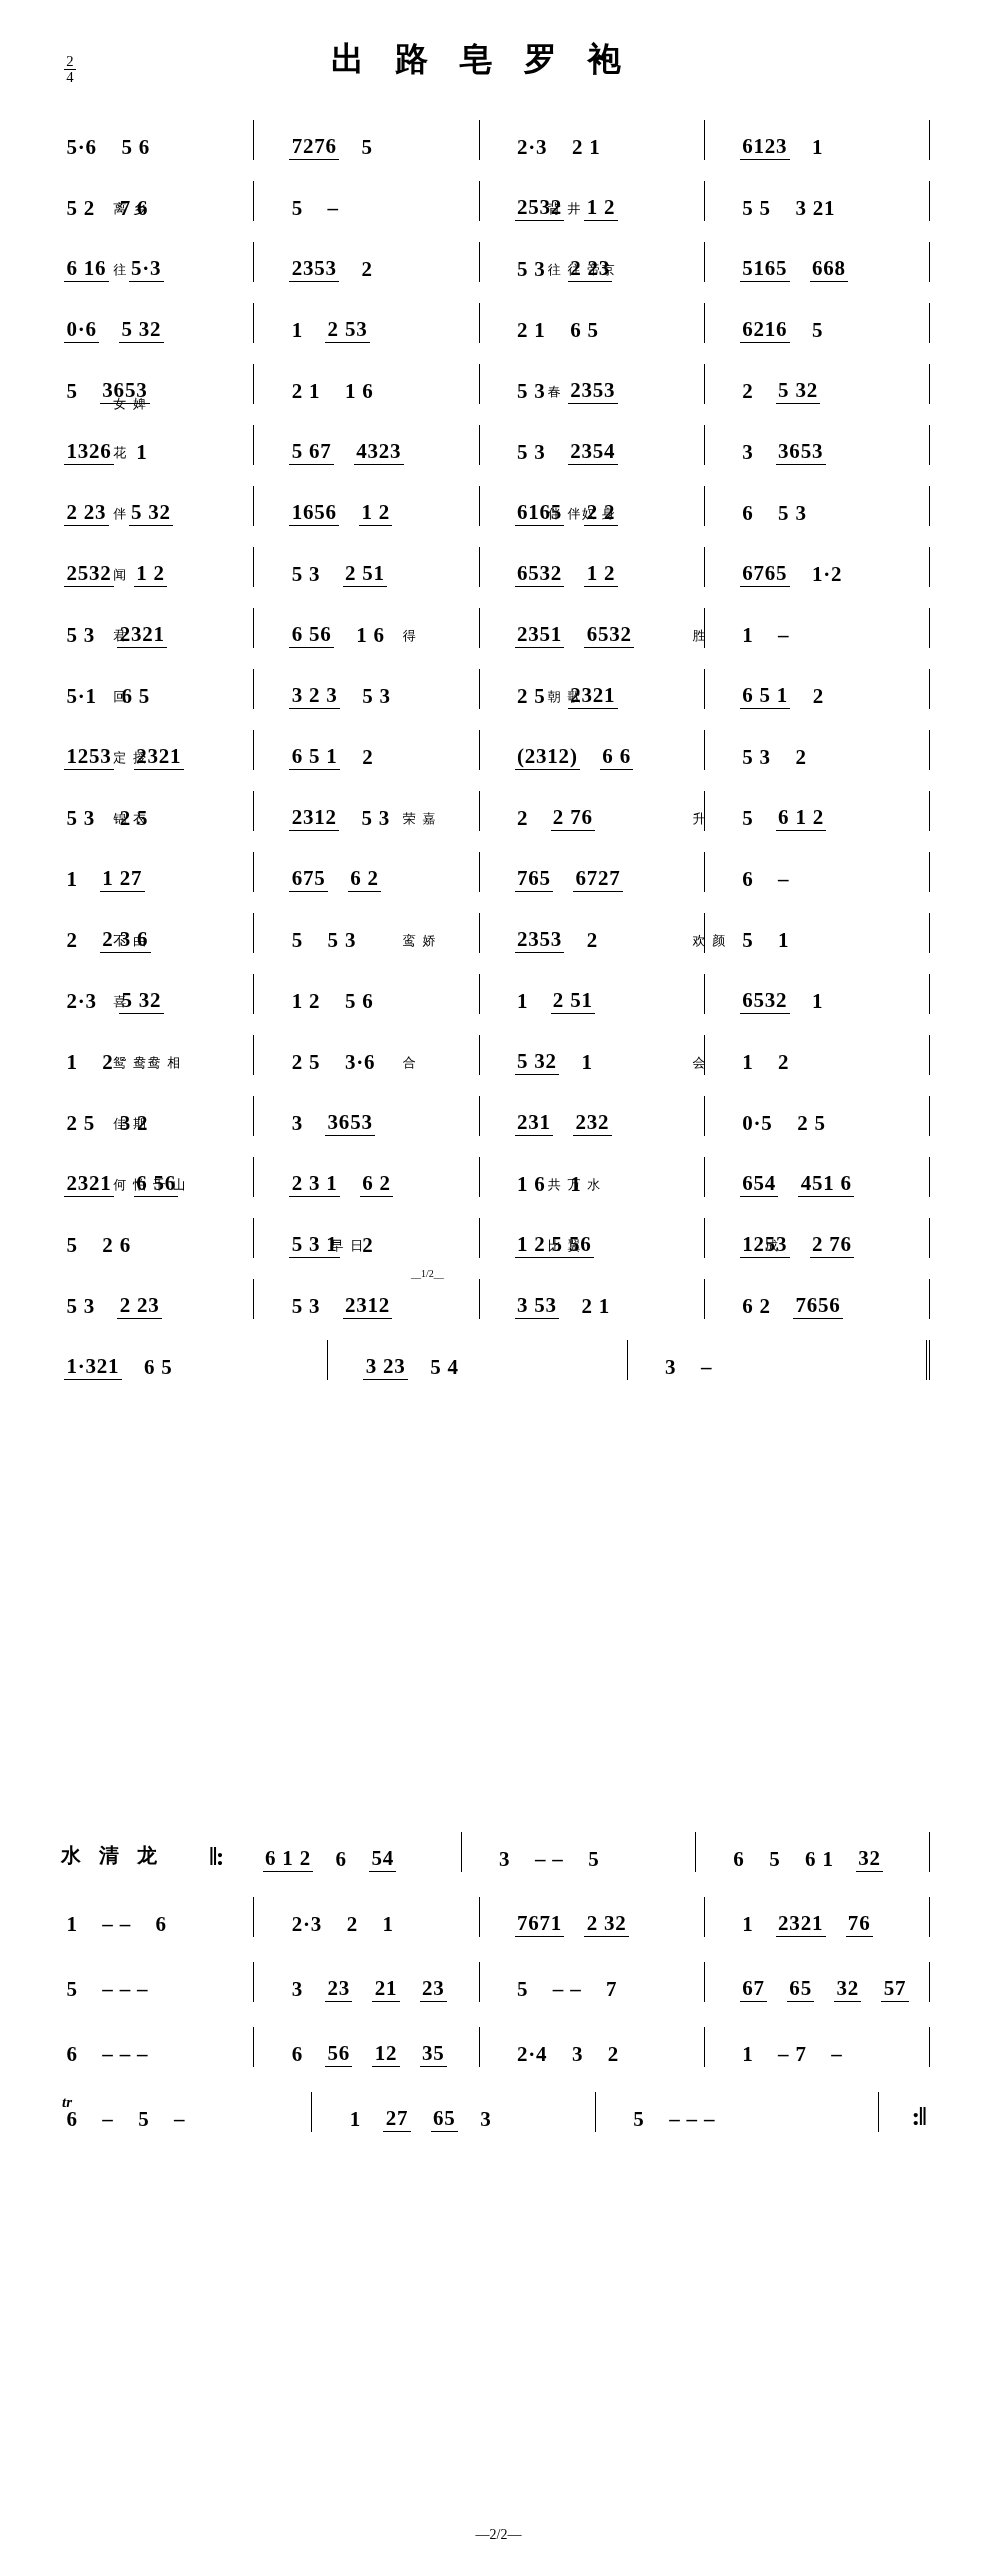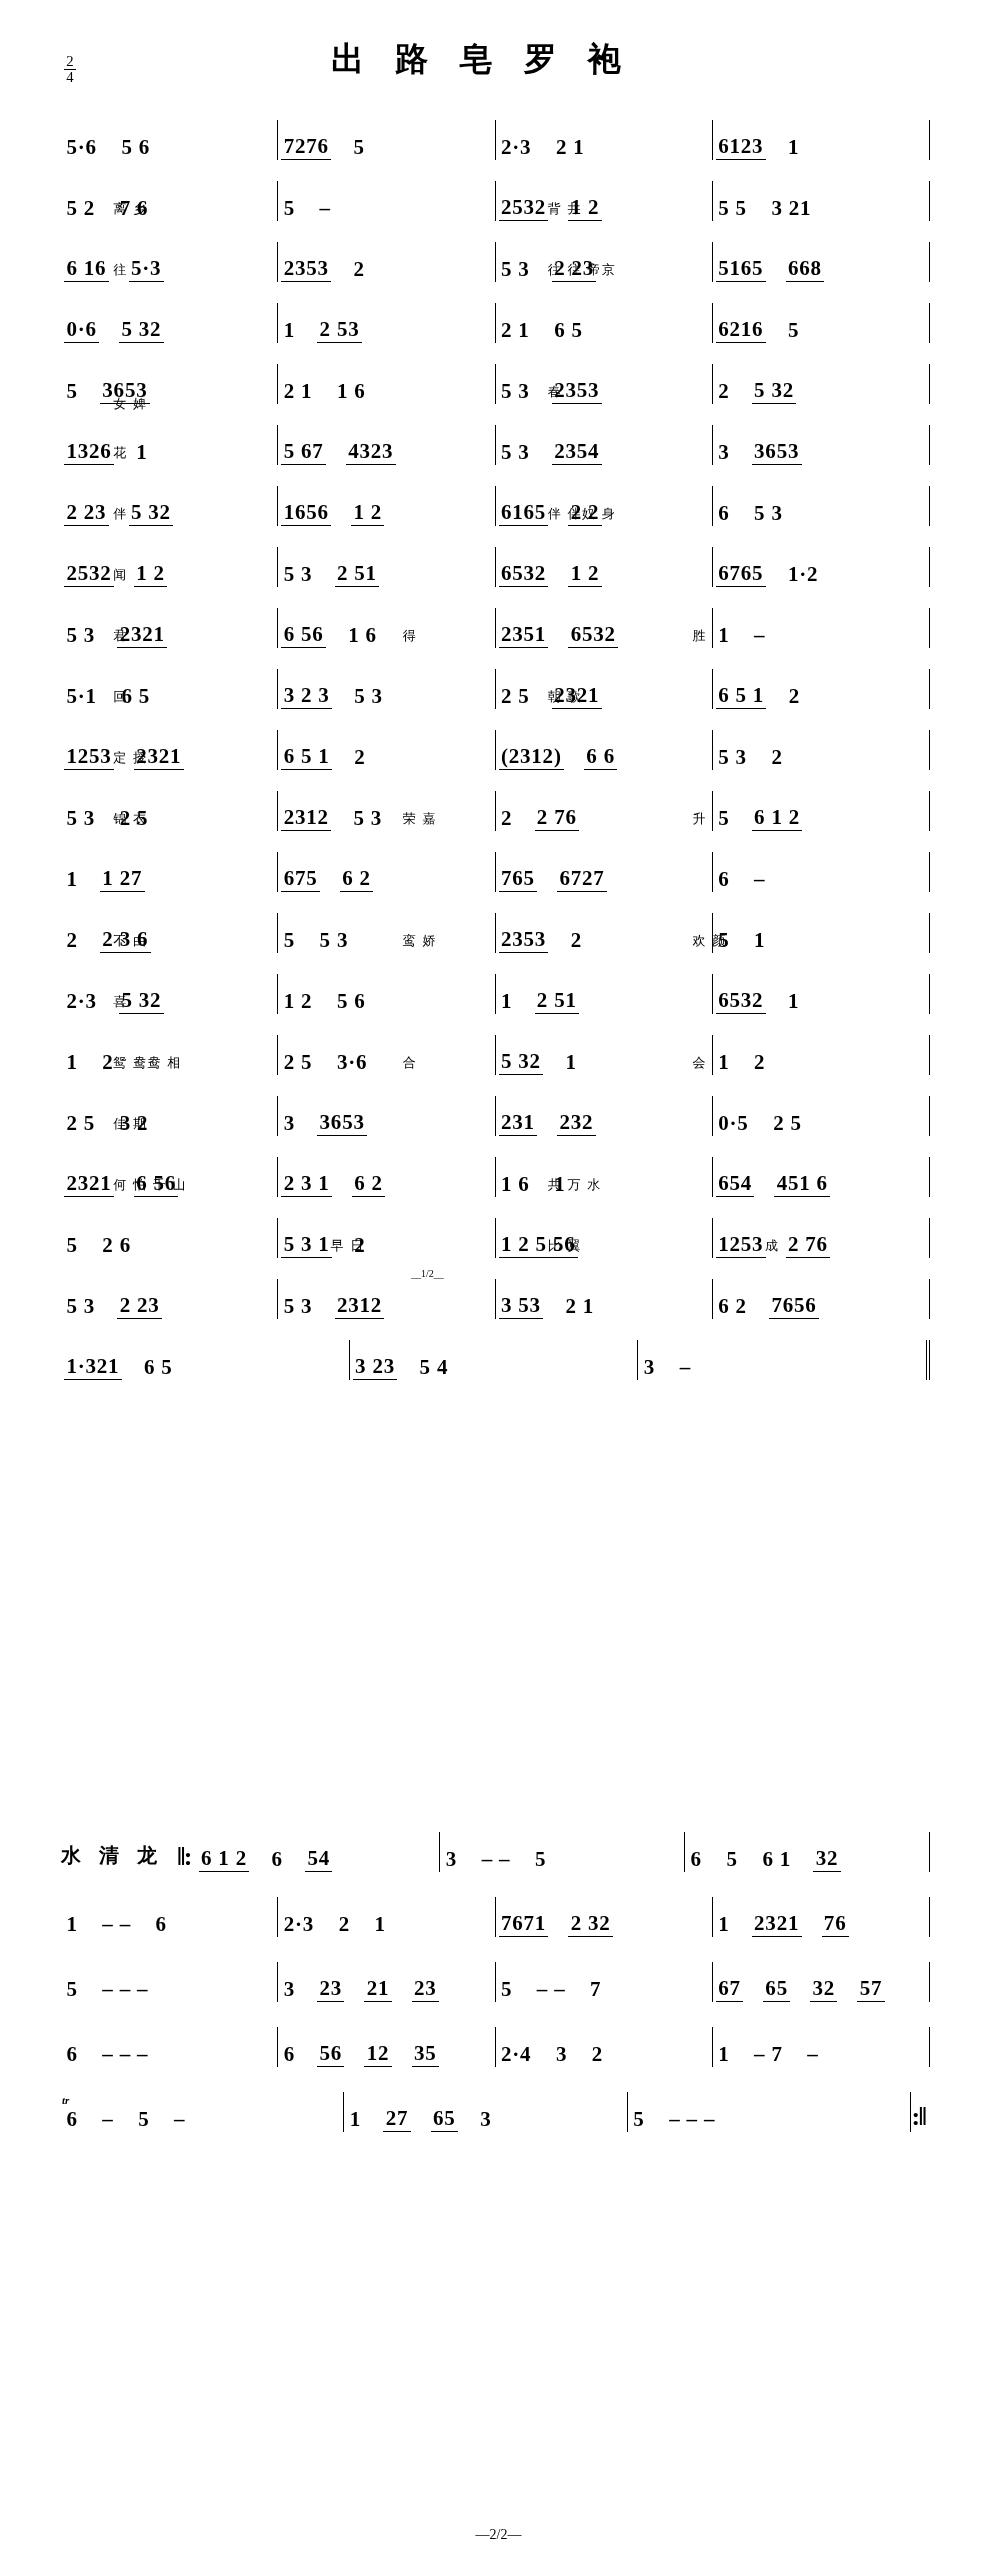--- a/index.html
+++ b/index.html
@@ -46,20 +46,21 @@
     position:absolute;
     left:61px;
     top:99px;
     width:869px;
   }
   .sysrow{
     display:flex;
     align-items:flex-end;
     height:61px;
     position:relative;
+    gap:32px;
   }
   .measure{
     display:flex;
     align-items:flex-end;
     flex:1 1 0;
     border-right:1.6px solid #000;
     padding:0 4.7px 0 3.1px;
     height:40px;
     box-sizing:border-box;
   }
@@ -118,21 +119,21 @@
     width:987px;
     text-align:center;
     font-family:"Liberation Serif", serif;
     font-size:14px;
   }
   .tr{
     position:absolute;
     font-style:italic;
     font-family:"Liberation Serif", serif;
     font-weight:bold;
-    font-size:11px;
+    font-size:15px;
   }
   .halfmark{
     position:absolute;
     font-family:"Liberation Serif", serif;
     font-size:10px;
   }
 </style>
 </head>
 <body>
 

